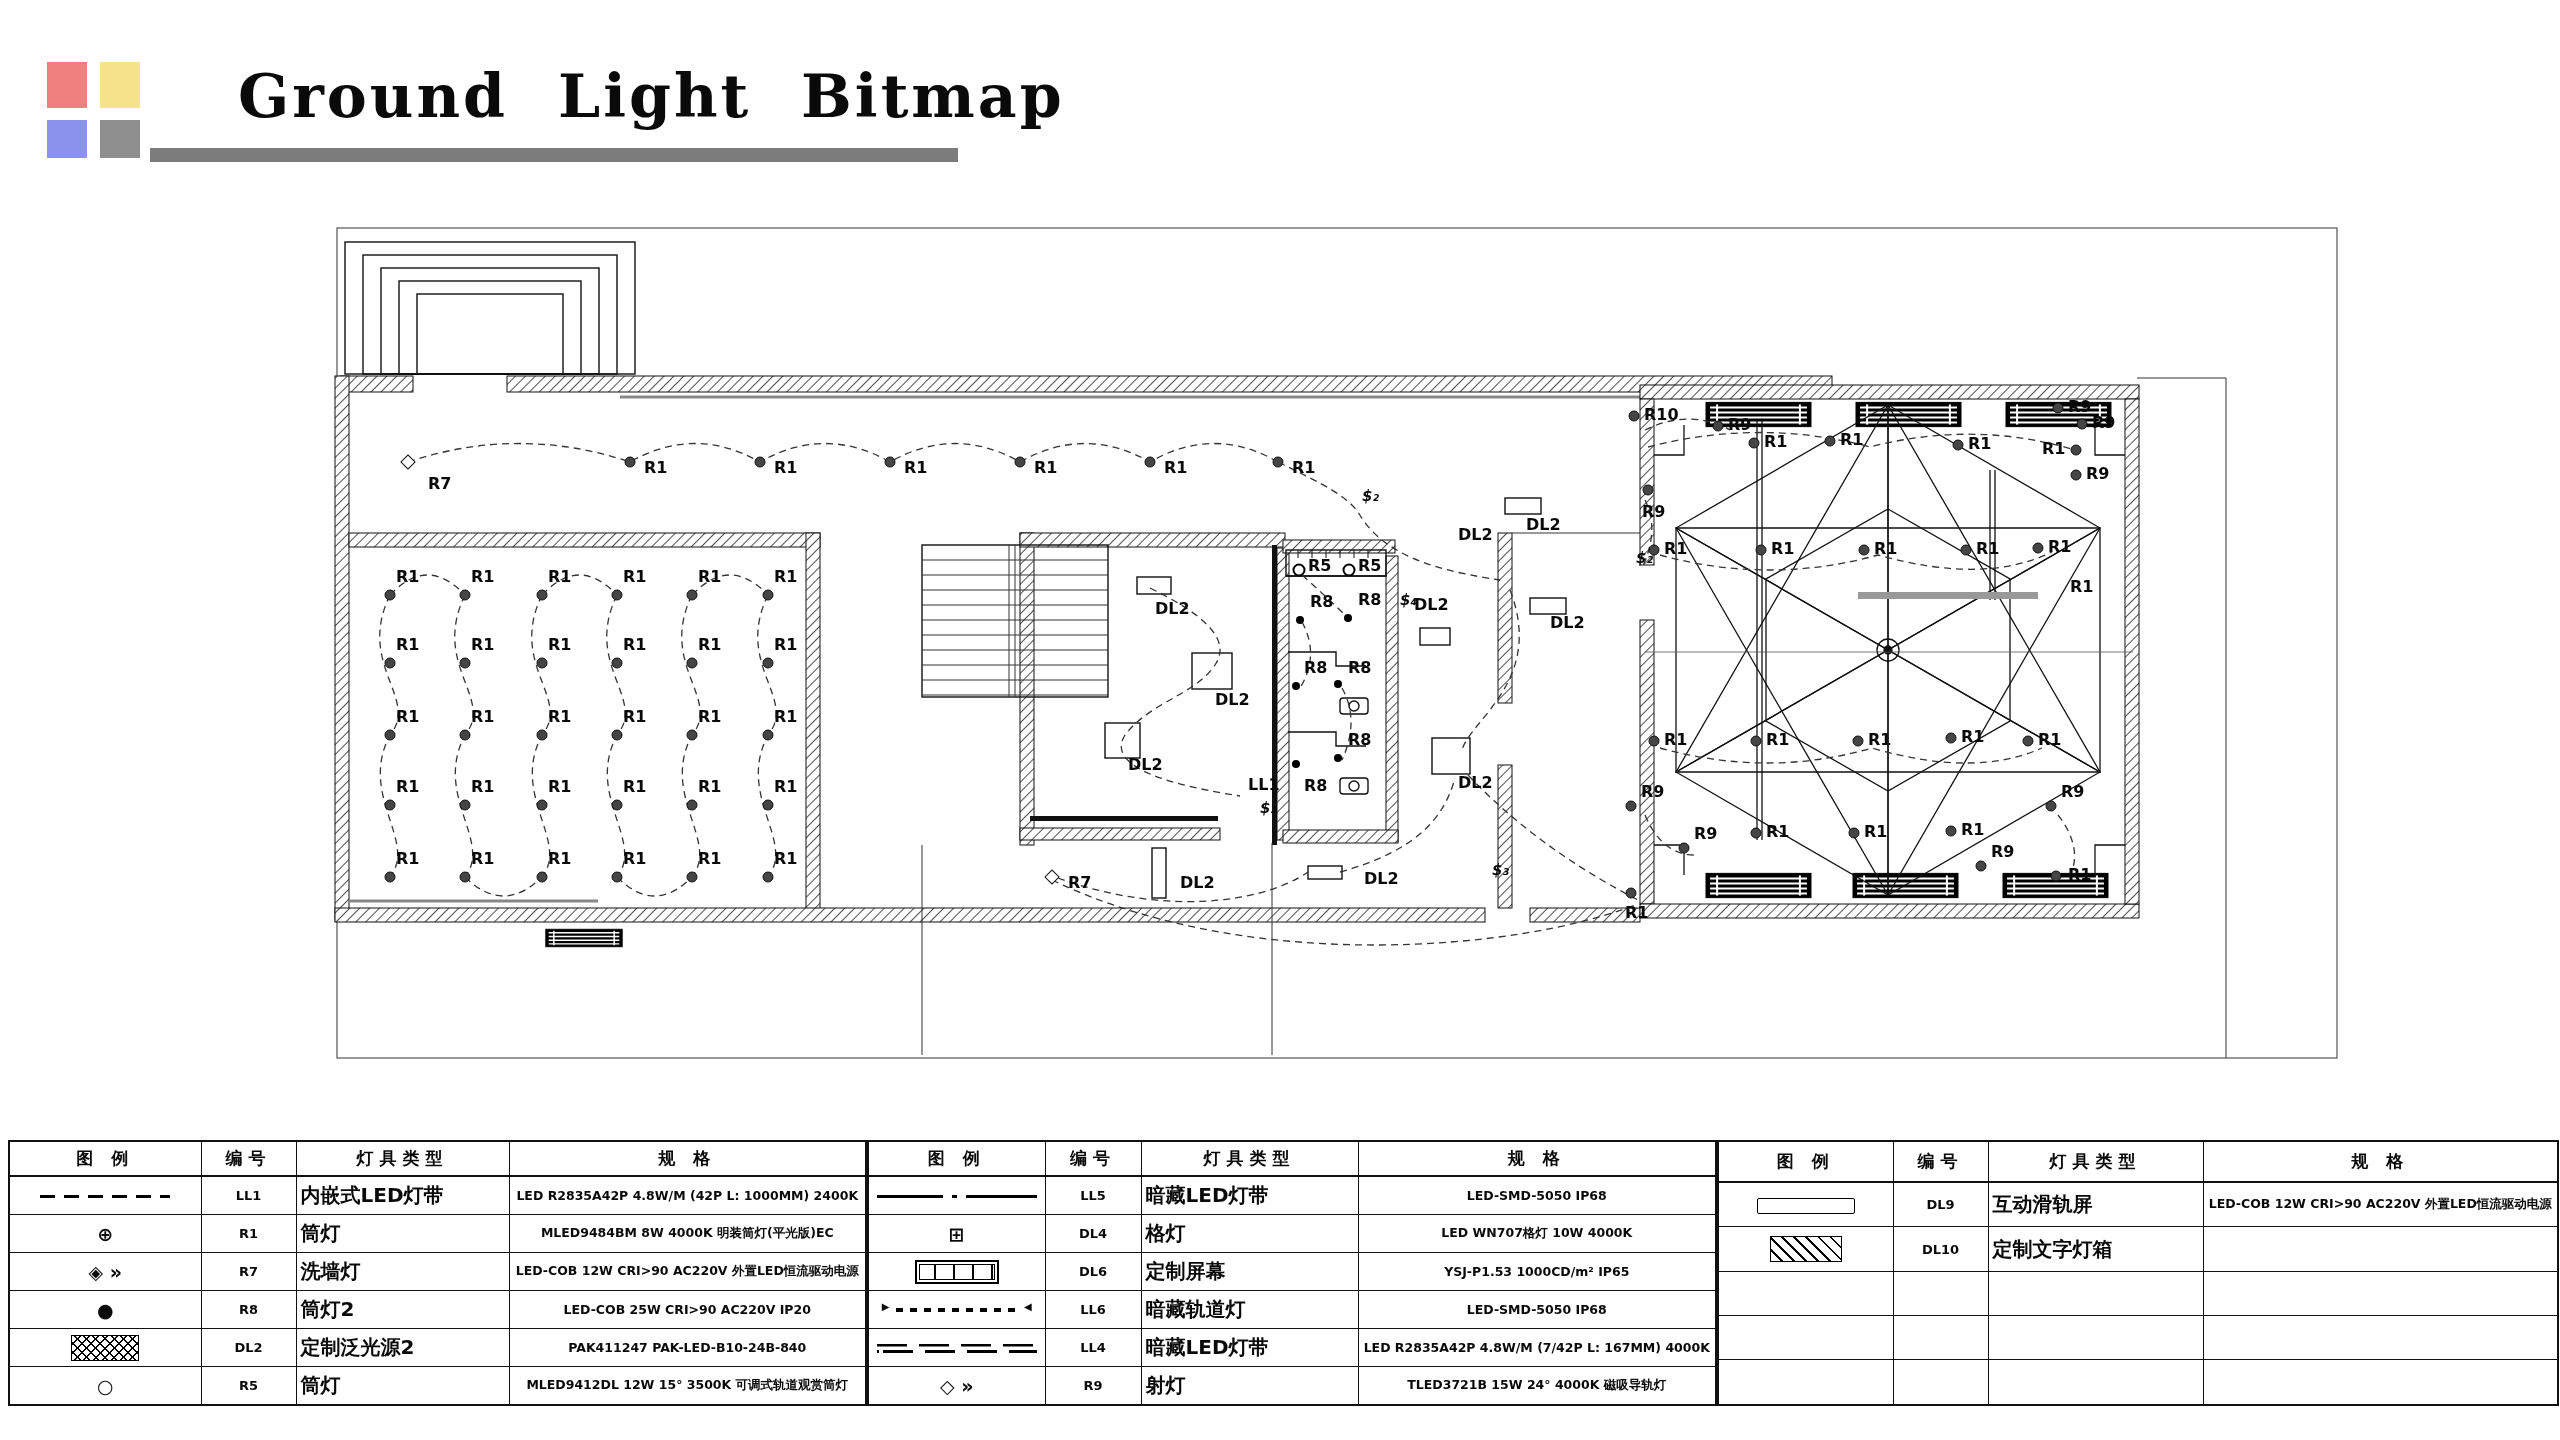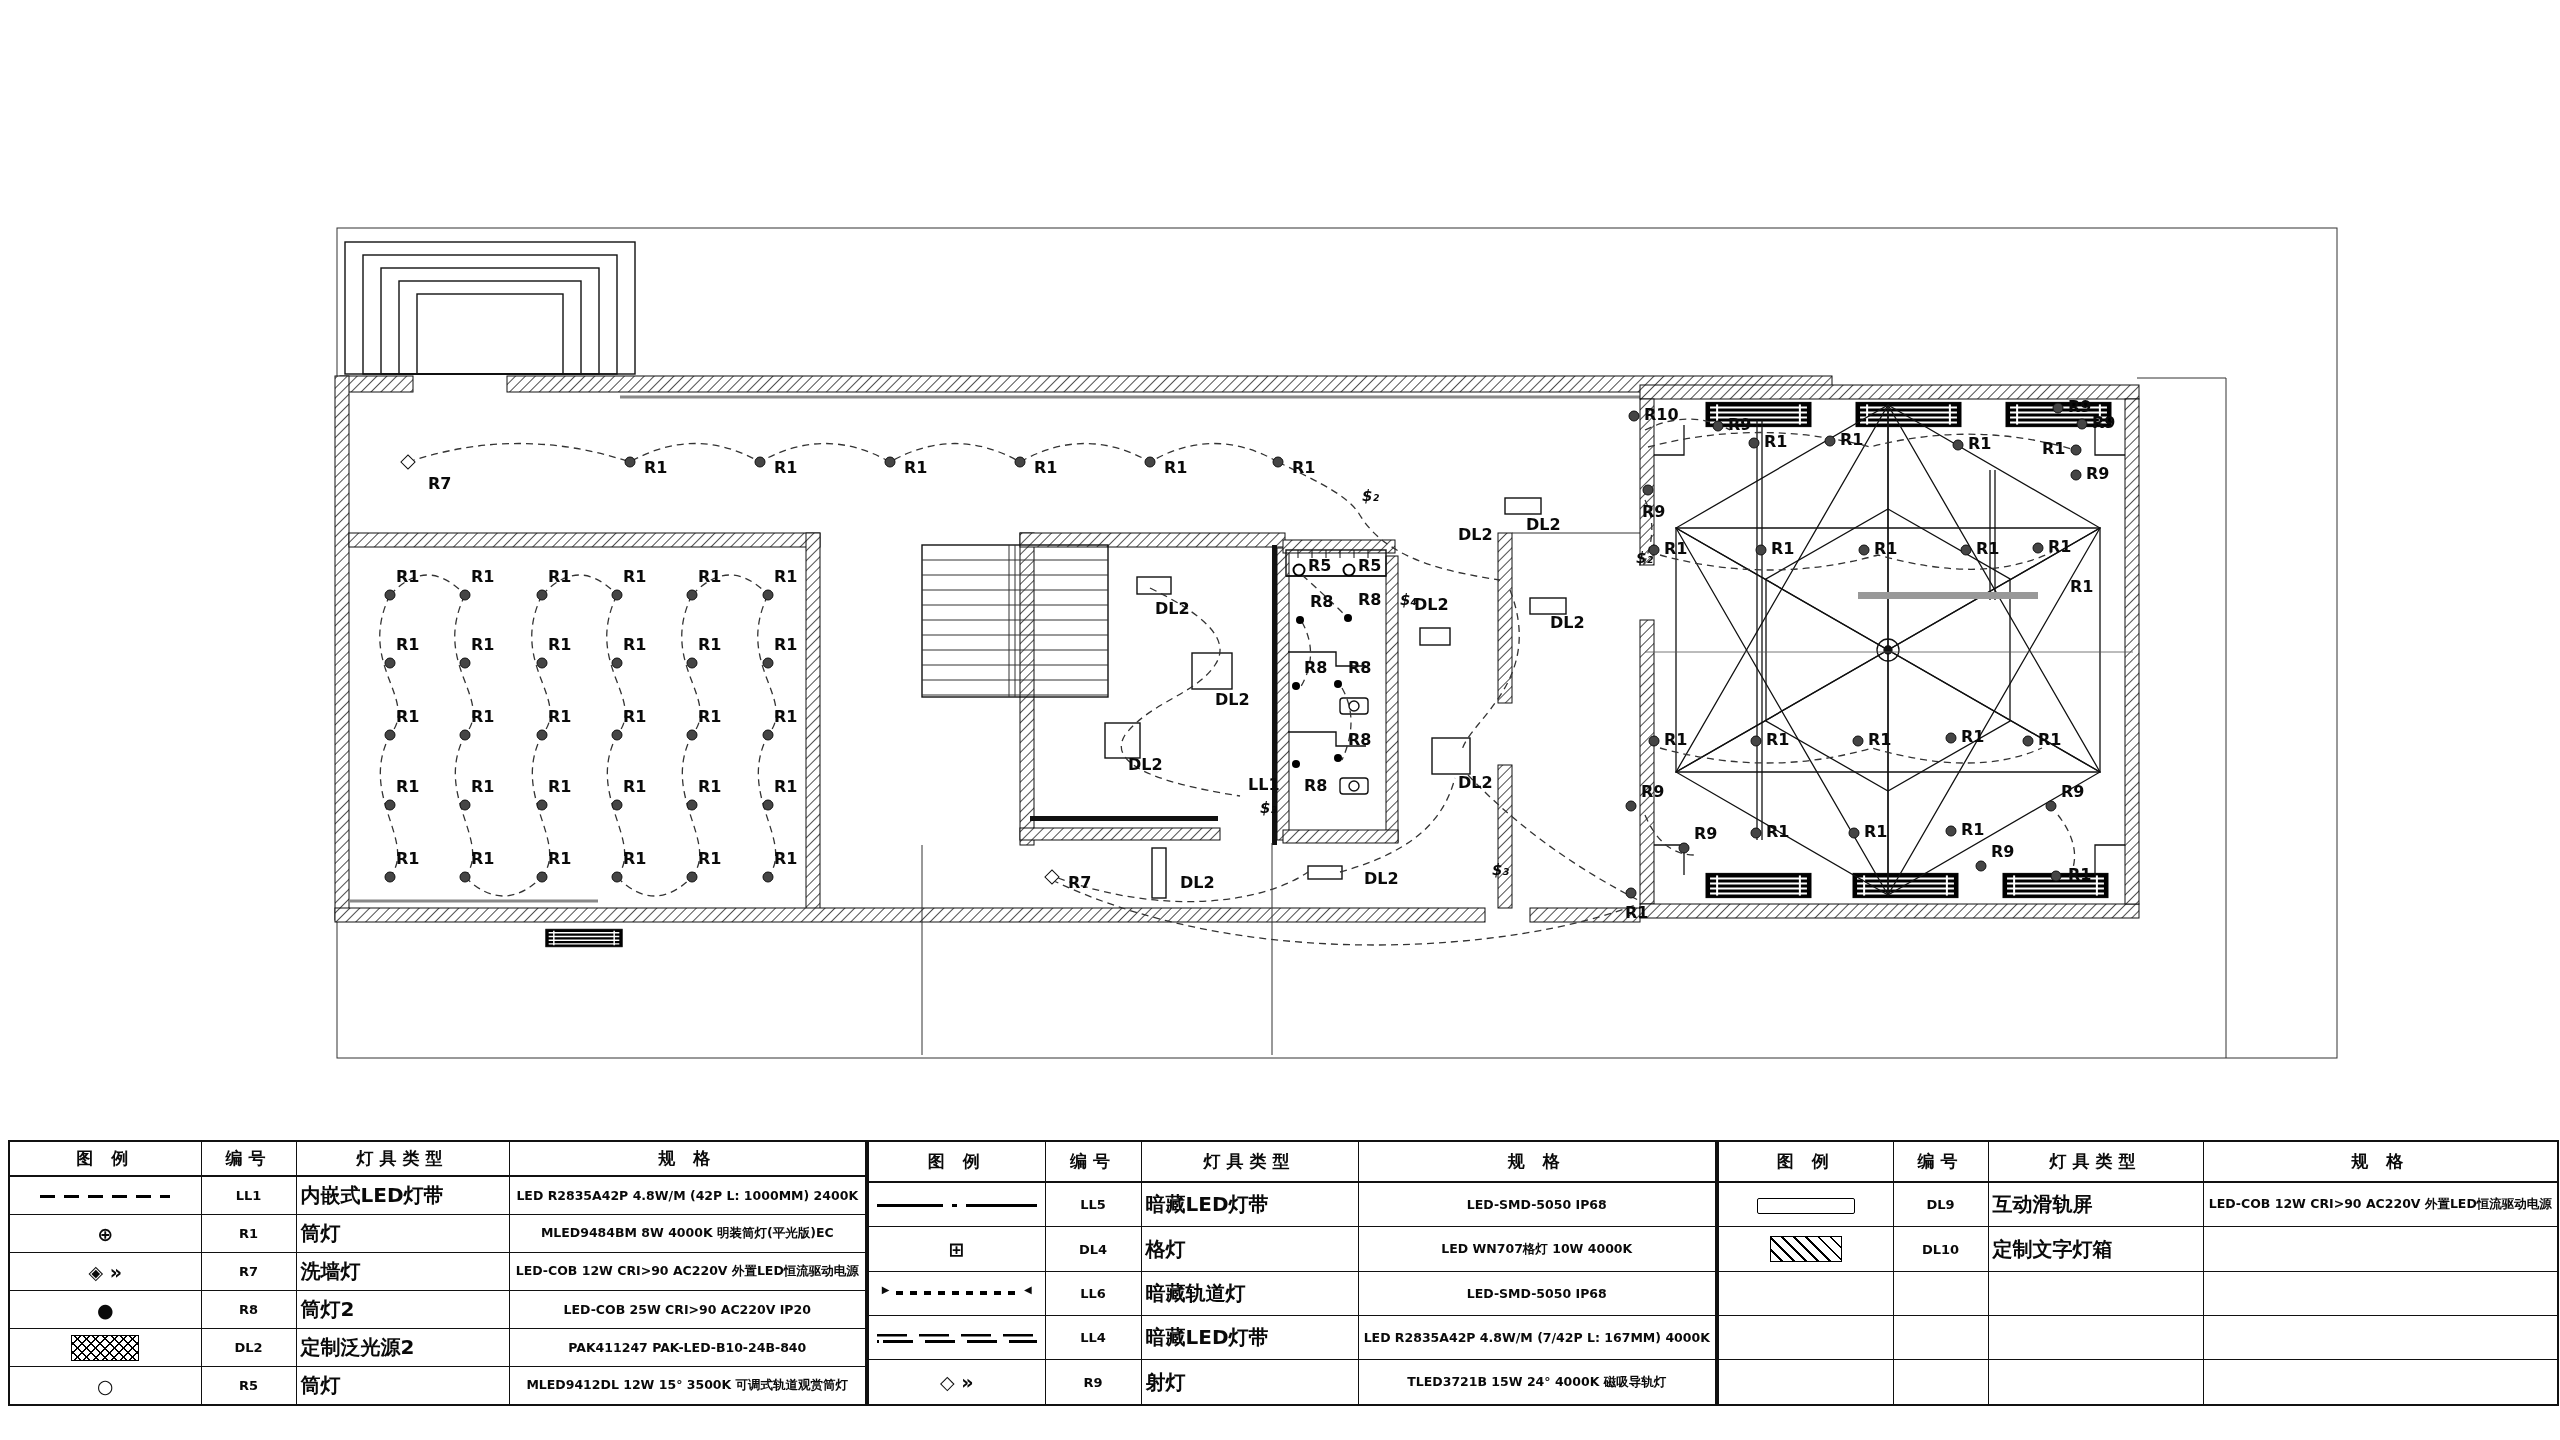--- a/index.html
+++ b/index.html
@@ -75,20 +75,28 @@
     background-size:100% 2.5px,100% 2.5px;background-position:2px 7px,6px 16px;background-repeat:repeat-x;}
   .s-dotrect{width:70px;height:26px;border:1.5px solid #000;
     background-image:radial-gradient(#000 1px,transparent 1.4px);background-size:6px 6px;background-position:3px 3px;}
   .s-plainrect{width:96px;height:14px;border:1.5px solid #000;border-radius:2px;}
 </style>
 </head>
 <body>
 
 <div class="page">
 
+  <div class="hdr">
+    <div class="sq red" style="background: rgb(240, 128, 128);"></div>
+    <div class="sq yellow" style="background: rgb(245, 226, 138);"></div>
+    <div class="sq blue" style="background: rgb(138, 146, 238);"></div>
+    <div class="sq gray" style="background: rgb(143, 143, 143);"></div>
+    <div class="titlebar" style="background: rgb(124, 124, 124);"></div>
+    <div class="title">Ground Light Bitmap</div>
+  </div>
 
   <svg id="gsvg" width="2560" height="1440">
     <defs>
       <pattern id="h" width="7" height="7" patternUnits="userSpaceOnUse" patternTransform="rotate(45)">
         <rect width="7" height="7" fill="#fff"></rect>
         <line x1="0" y1="0" x2="0" y2="7" stroke="#222" stroke-width="1.6"></line>
       </pattern>
       <pattern id="xh" width="8" height="8" patternUnits="userSpaceOnUse">
         <rect width="8" height="8" fill="#fff"></rect>
         <path d="M0,0 L8,8 M8,0 L0,8" stroke="#222" stroke-width="1"></path>
@@ -506,20 +514,26 @@
             <td class="c-type">暗藏LED灯带</td>
             <td class="c-spec">LED-SMD-5050 IP68</td>
           </tr>
           <tr>
             <td class="c-sym"><div class="sym s-glyph">⊞</div></td>
             <td class="c-code">DL4</td>
             <td class="c-type">格灯</td>
             <td class="c-spec">LED WN707格灯 10W 4000K</td>
           </tr>
           <tr>
+            <td class="c-sym"><div class="sym s-segrect"></div></td>
+            <td class="c-code">DL6</td>
+            <td class="c-type">定制屏幕</td>
+            <td class="c-spec">YSJ-P1.53 1000CD/m² IP65</td>
+          </tr>
+          <tr>
             <td class="c-sym"><div class="sym s-arrowdash"><span class="mid"></span></div></td>
             <td class="c-code">LL6</td>
             <td class="c-type">暗藏轨道灯</td>
             <td class="c-spec">LED-SMD-5050 IP68</td>
           </tr>
           <tr>
             <td class="c-sym"><div class="sym s-dbldash"></div></td>
             <td class="c-code">LL4</td>
             <td class="c-type">暗藏LED灯带</td>
             <td class="c-spec">LED R2835A42P 4.8W/M (7/42P L: 167MM) 4000K</td>

